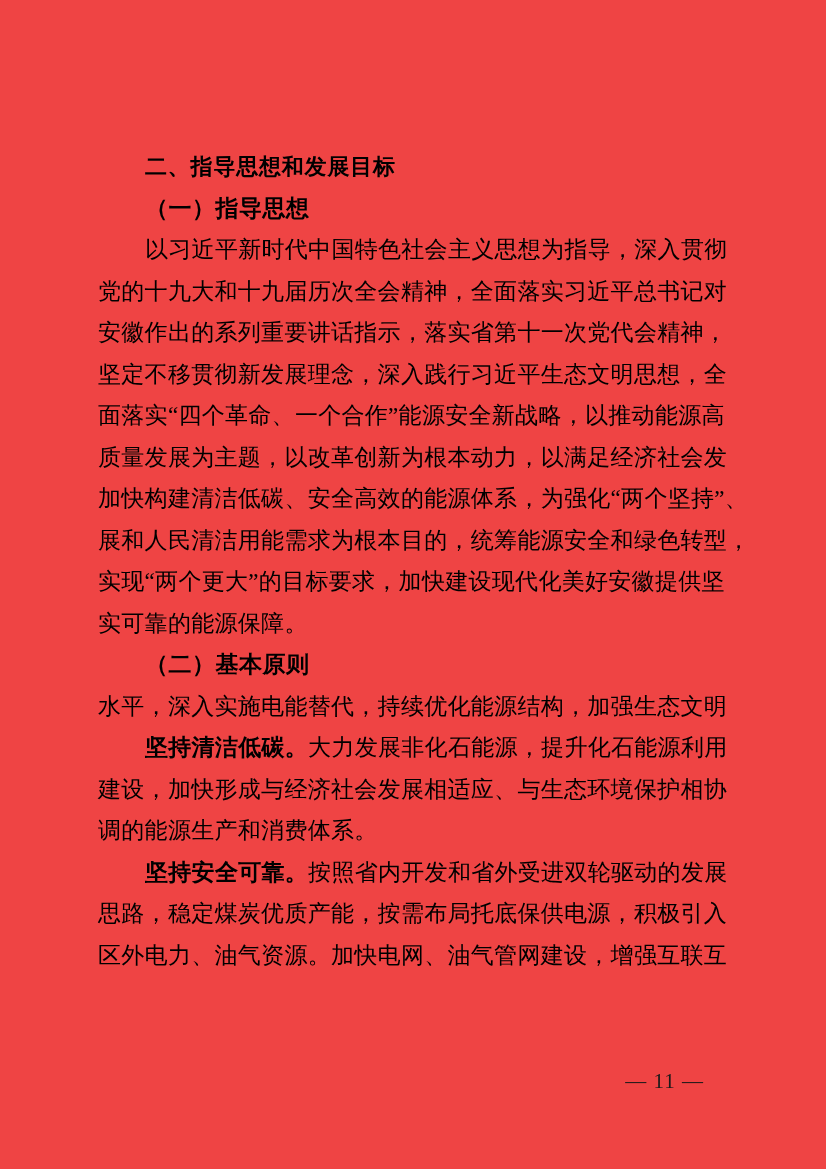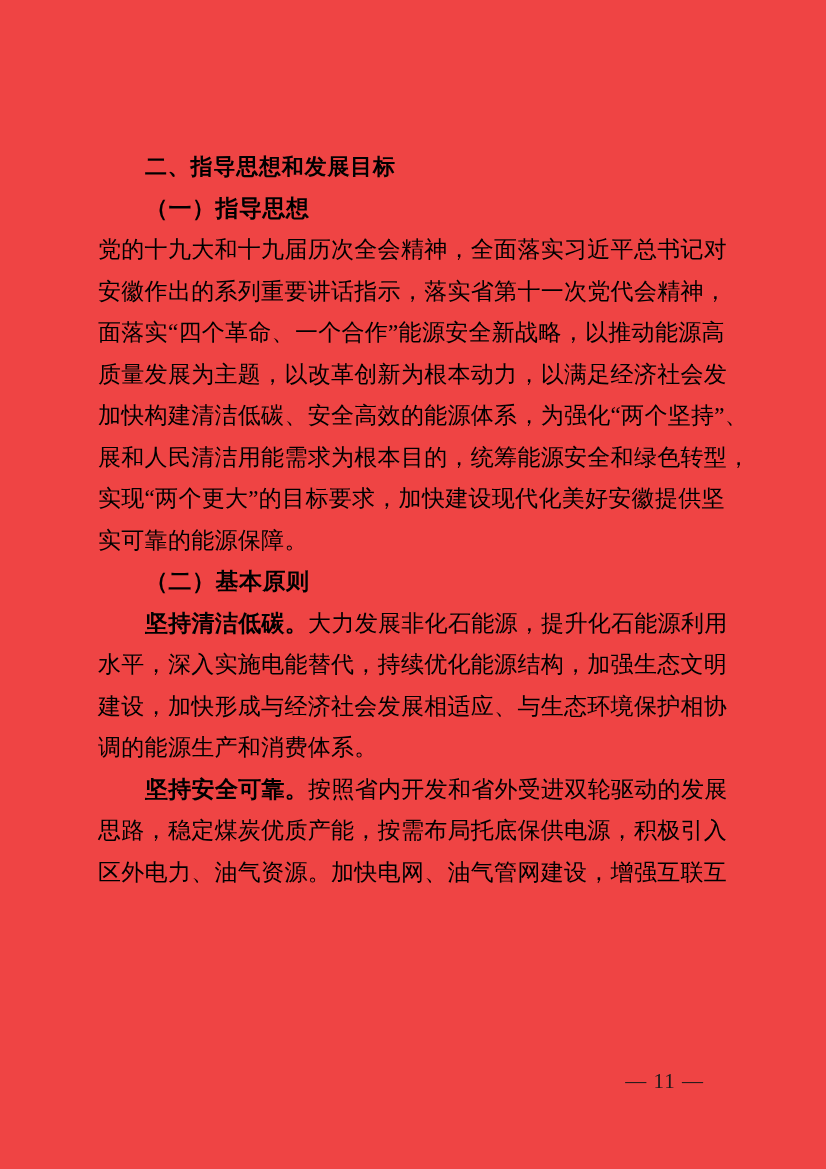--- a/index.html
+++ b/index.html
@@ -59,33 +59,35 @@
 </head>
 <body>
 
 <div class="page">
   <div class="content">
 
     <div class="line h1 indent">二、指导思想和发展目标</div>
 
     <div class="line h2 indent">（一）指导思想</div>
 
+    <div class="line indent">以习近平新时代中国特色社会主义思想为指导，深入贯彻</div>
     <div class="line">党的十九大和十九届历次全会精神，全面落实习近平总书记对</div>
     <div class="line">安徽作出的系列重要讲话指示，落实省第十一次党代会精神，</div>
+    <div class="line">坚定不移贯彻新发展理念，深入践行习近平生态文明思想，全</div>
     <div class="line">面落实“四个革命、一个合作”能源安全新战略，以推动能源高</div>
     <div class="line">质量发展为主题，以改革创新为根本动力，以满足经济社会发</div>
     <div class="line">加快构建清洁低碳、安全高效的能源体系，为强化“两个坚持”、</div>
     <div class="line">展和人民清洁用能需求为根本目的，统筹能源安全和绿色转型，</div>
     <div class="line">实现“两个更大”的目标要求，加快建设现代化美好安徽提供坚</div>
     <div class="line">实可靠的能源保障。</div>
 
     <div class="line h2 indent">（二）基本原则</div>
 
+    <div class="line">水平，深入实施电能替代，持续优化能源结构，加强生态文明</div>
     <div class="line indent"><span class="lead">坚持清洁低碳。</span><span>大力发展非化石能源，提升化石能源利用</span></div>
-    <div class="line">水平，深入实施电能替代，持续优化能源结构，加强生态文明</div>
     <div class="line">建设，加快形成与经济社会发展相适应、与生态环境保护相协</div>
     <div class="line">调的能源生产和消费体系。</div>
 
     <div class="line indent"><span class="lead">坚持安全可靠。</span><span>按照省内开发和省外受进双轮驱动的发展</span></div>
     <div class="line">思路，稳定煤炭优质产能，按需布局托底保供电源，积极引入</div>
     <div class="line">区外电力、油气资源。加快电网、油气管网建设，增强互联互</div>
 
   </div>
 
   <div class="page-number">— 11 —</div>

